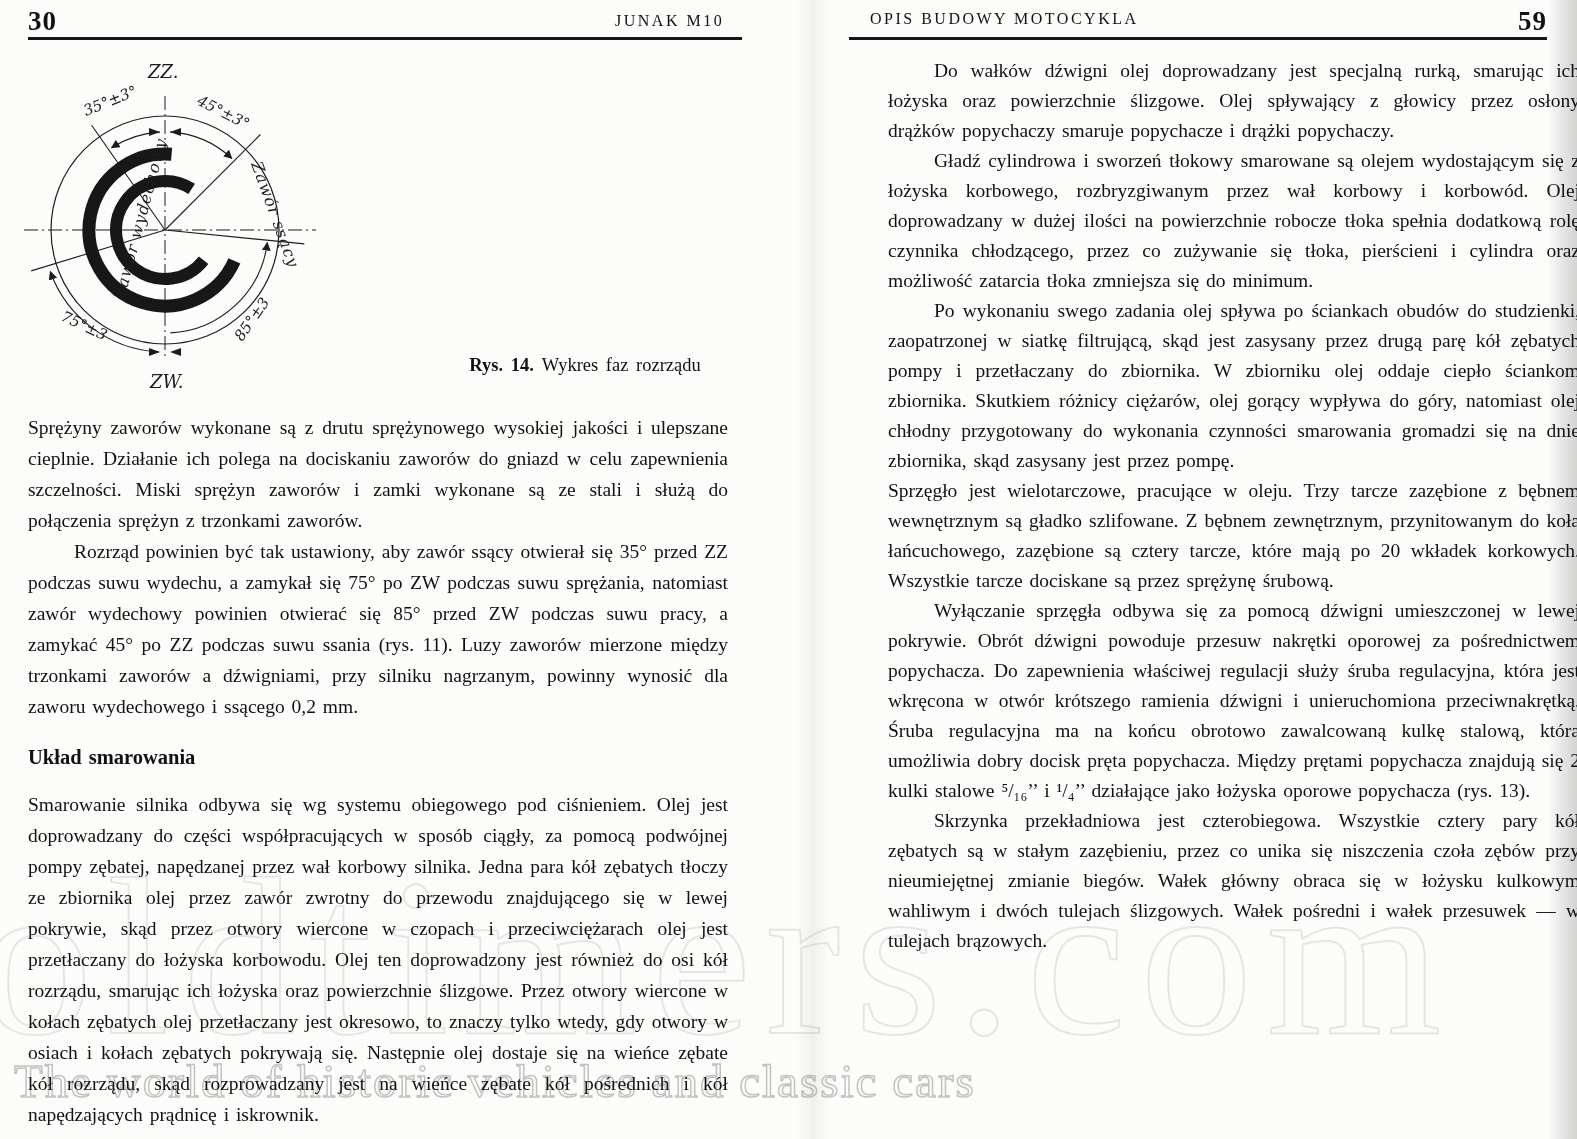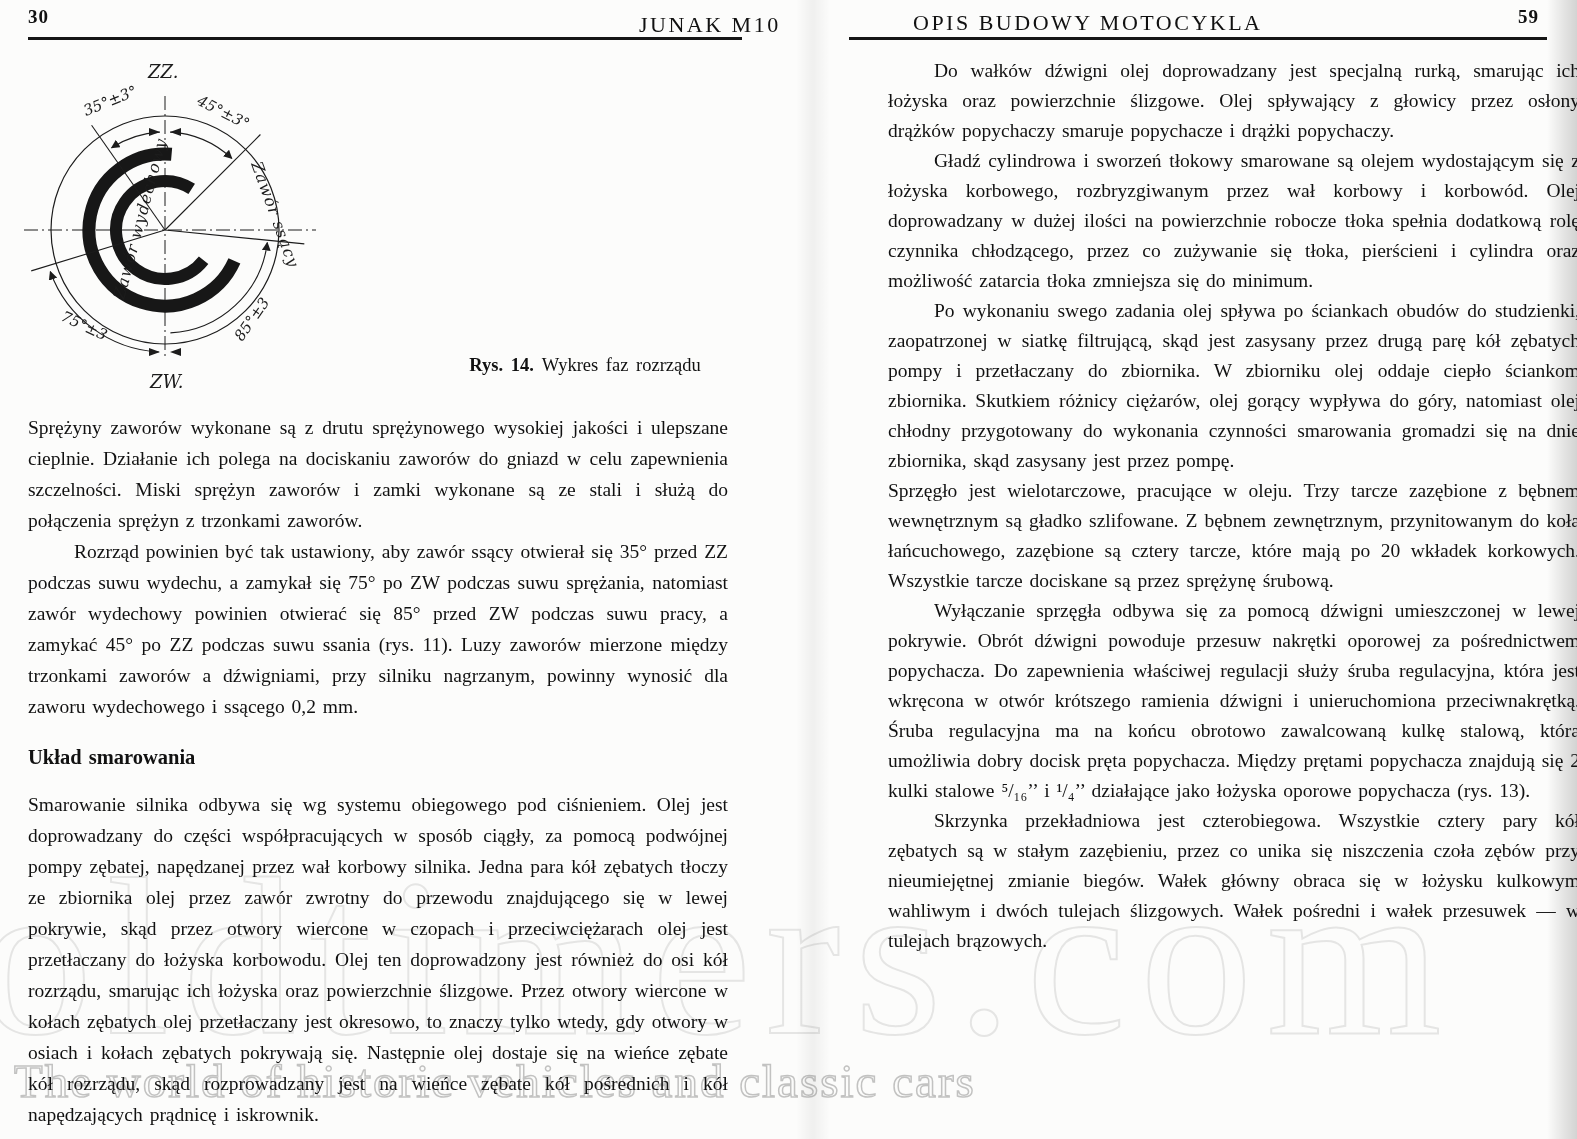--- a/index.html
+++ b/index.html
@@ -4,22 +4,22 @@
 <style>
   html,body{margin:0;padding:0;background:#888;}
   #page{position:relative;width:1577px;height:1139px;background:#fcfcfb;overflow:hidden;
         font-family:"Liberation Serif", serif;color:#111;}
   
   .edge-right{position:absolute;right:0;top:0;width:30px;height:100%;
     background:linear-gradient(to right, rgba(0,0,0,0) 0%, rgba(0,0,0,0.10) 60%, rgba(0,0,0,0.16) 100%);}
   .gutter{position:absolute;left:796px;top:0;width:34px;height:100%;
     background:linear-gradient(to right, rgba(0,0,0,0) 0%, rgba(0,0,0,0.05) 50%, rgba(0,0,0,0) 100%);}
   
-  .pnum{position:absolute;top:6px;font-weight:bold;font-size:19px;letter-spacing:1px;}
-  .runtitle{position:absolute;top:12px;font-size:22px;letter-spacing:2.5px;white-space:nowrap;margin-left:24px;}
+  .pnum{position:absolute;top:6px;font-weight:bold;font-size:27px;letter-spacing:1px;}
+  .runtitle{position:absolute;top:12px;font-size:16px;letter-spacing:2.5px;white-space:nowrap;}
   .rule{position:absolute;height:0;border-top:3px solid #161616;}
   
   .col{position:absolute;text-align:justify;}
   .col p{margin:0;padding:0;word-spacing:2px;}
   .col p.indent{text-indent:46px;}
   #leftcol{left:28px;top:412px;width:700px;font-size:19.5px;line-height:31px;}
   #rightcol{left:888px;top:56px;width:692px;font-size:19.5px;line-height:30px;}
   .sect{font-weight:bold;font-size:20.5px;word-spacing:7px;text-align:left;margin:0;}
   #leftcol .sect{margin:20px 0 16px 0;}
   #rightcol .sect{margin:14px 0 10px 0;}
@@ -95,21 +95,21 @@
     <b>Rys. 14.</b><span>Wykres faz rozrządu</span>
   </div>
 
   <div class="col" id="leftcol">
     <p>Sprężyny zaworów wykonane są z drutu sprężynowego wysokiej jakości i ulepszane cieplnie. Działanie ich polega na dociskaniu zaworów do gniazd w celu zapewnienia szczelności. Miski sprężyn zaworów i zamki wykonane są ze stali i służą do połączenia sprężyn z trzonkami zaworów.</p>
     <p class="indent">Rozrząd powinien być tak ustawiony, aby zawór ssący otwierał się 35° przed ZZ podczas suwu wydechu, a zamykał się 75° po ZW podczas suwu sprężania, natomiast zawór wydechowy powinien otwierać się 85° przed ZW podczas suwu pracy, a zamykać 45° po ZZ podczas suwu ssania (rys. 11). Luzy zaworów mierzone między trzonkami zaworów a dźwigniami, przy silniku nagrzanym, powinny wynosić dla zaworu wydechowego i ssącego 0,2 mm.</p>
     <p class="sect">Układ smarowania</p>
     <p>Smarowanie silnika odbywa się wg systemu obiegowego pod ciśnieniem. Olej jest doprowadzany do części współpracujących w sposób ciągły, za pomocą podwójnej pompy zębatej, napędzanej przez wał korbowy silnika. Jedna para kół zębatych tłoczy ze zbiornika olej przez zawór zwrotny do przewodu znajdującego się w lewej pokrywie, skąd przez otwory wiercone w czopach i przeciwciężarach olej jest przetłaczany do łożyska korbowodu. Olej ten doprowadzony jest również do osi kół rozrządu, smarując ich łożyska oraz powierzchnie ślizgowe. Przez otwory wiercone w kołach zębatych olej przetłaczany jest okresowo, to znaczy tylko wtedy, gdy otwory w osiach i kołach zębatych pokrywają się. Następnie olej dostaje się na wieńce zębate kół rozrządu, skąd rozprowadzany jest na wieńce zębate kół pośrednich i kół napędzających prądnicę i iskrownik.</p>
   </div>
 
-  <div class="runtitle" style="left:889px;top:10px;">OPIS BUDOWY MOTOCYKLA</div>
+  <div class="runtitle" style="left:870px;top:10px;">OPIS BUDOWY MOTOCYKLA</div>
   <div class="pnum" style="left:1518px;">59</div>
   <div class="rule" style="left:849px;top:37px;width:698px;"></div>
 
   <div class="col" id="rightcol">
     <p class="indent">Do wałków dźwigni olej doprowadzany jest specjalną rurką, smarując ich łożyska oraz powierzchnie ślizgowe. Olej spływający z głowicy przez osłony drążków popychaczy smaruje popychacze i drążki popychaczy.</p>
     <p class="indent">Gładź cylindrowa i sworzeń tłokowy smarowane są olejem wydostającym się z łożyska korbowego, rozbryzgiwanym przez wał korbowy i korbowód. Olej doprowadzany w dużej ilości na powierzchnie robocze tłoka spełnia dodatkową rolę czynnika chłodzącego, przez co zużywanie się tłoka, pierścieni i cylindra oraz możliwość zatarcia tłoka zmniejsza się do minimum.</p>
     <p class="indent">Po wykonaniu swego zadania olej spływa po ściankach obudów do studzienki, zaopatrzonej w siatkę filtrującą, skąd jest zasysany przez drugą parę kół zębatych pompy i przetłaczany do zbiornika. W zbiorniku olej oddaje ciepło ściankom zbiornika. Skutkiem różnicy ciężarów, olej gorący wypływa do góry, natomiast olej chłodny przygotowany do wykonania czynności smarowania gromadzi się na dnie zbiornika, skąd zasysany jest przez pompę.</p>
     <p>Sprzęgło jest wielotarczowe, pracujące w oleju. Trzy tarcze zazębione z bębnem wewnętrznym są gładko szlifowane. Z bębnem zewnętrznym, przynitowanym do koła łańcuchowego, zazębione są cztery tarcze, które mają po 20 wkładek korkowych. Wszystkie tarcze dociskane są przez sprężynę śrubową.</p>
     <p class="indent">Wyłączanie sprzęgła odbywa się za pomocą dźwigni umieszczonej w lewej pokrywie. Obrót dźwigni powoduje przesuw nakrętki oporowej za pośrednictwem popychacza. Do zapewnienia właściwej regulacji służy śruba regulacyjna, która jest wkręcona w otwór krótszego ramienia dźwigni i unieruchomiona przeciwnakrętką. Śruba regulacyjna ma na końcu obrotowo zawalcowaną kulkę stalową, która umożliwia dobry docisk pręta popychacza. Między prętami popychacza znajdują się 2 kulki stalowe ⁵/₁₆’’ i ¹/₄’’ działające jako łożyska oporowe popychacza (rys. 13).</p>
     <p class="indent">Skrzynka przekładniowa jest czterobiegowa. Wszystkie cztery pary kół zębatych są w stałym zazębieniu, przez co unika się niszczenia czoła zębów przy nieumiejętnej zmianie biegów. Wałek główny obraca się w łożysku kulkowym wahliwym i dwóch tulejach ślizgowych. Wałek pośredni i wałek przesuwek — w tulejach brązowych.</p>

